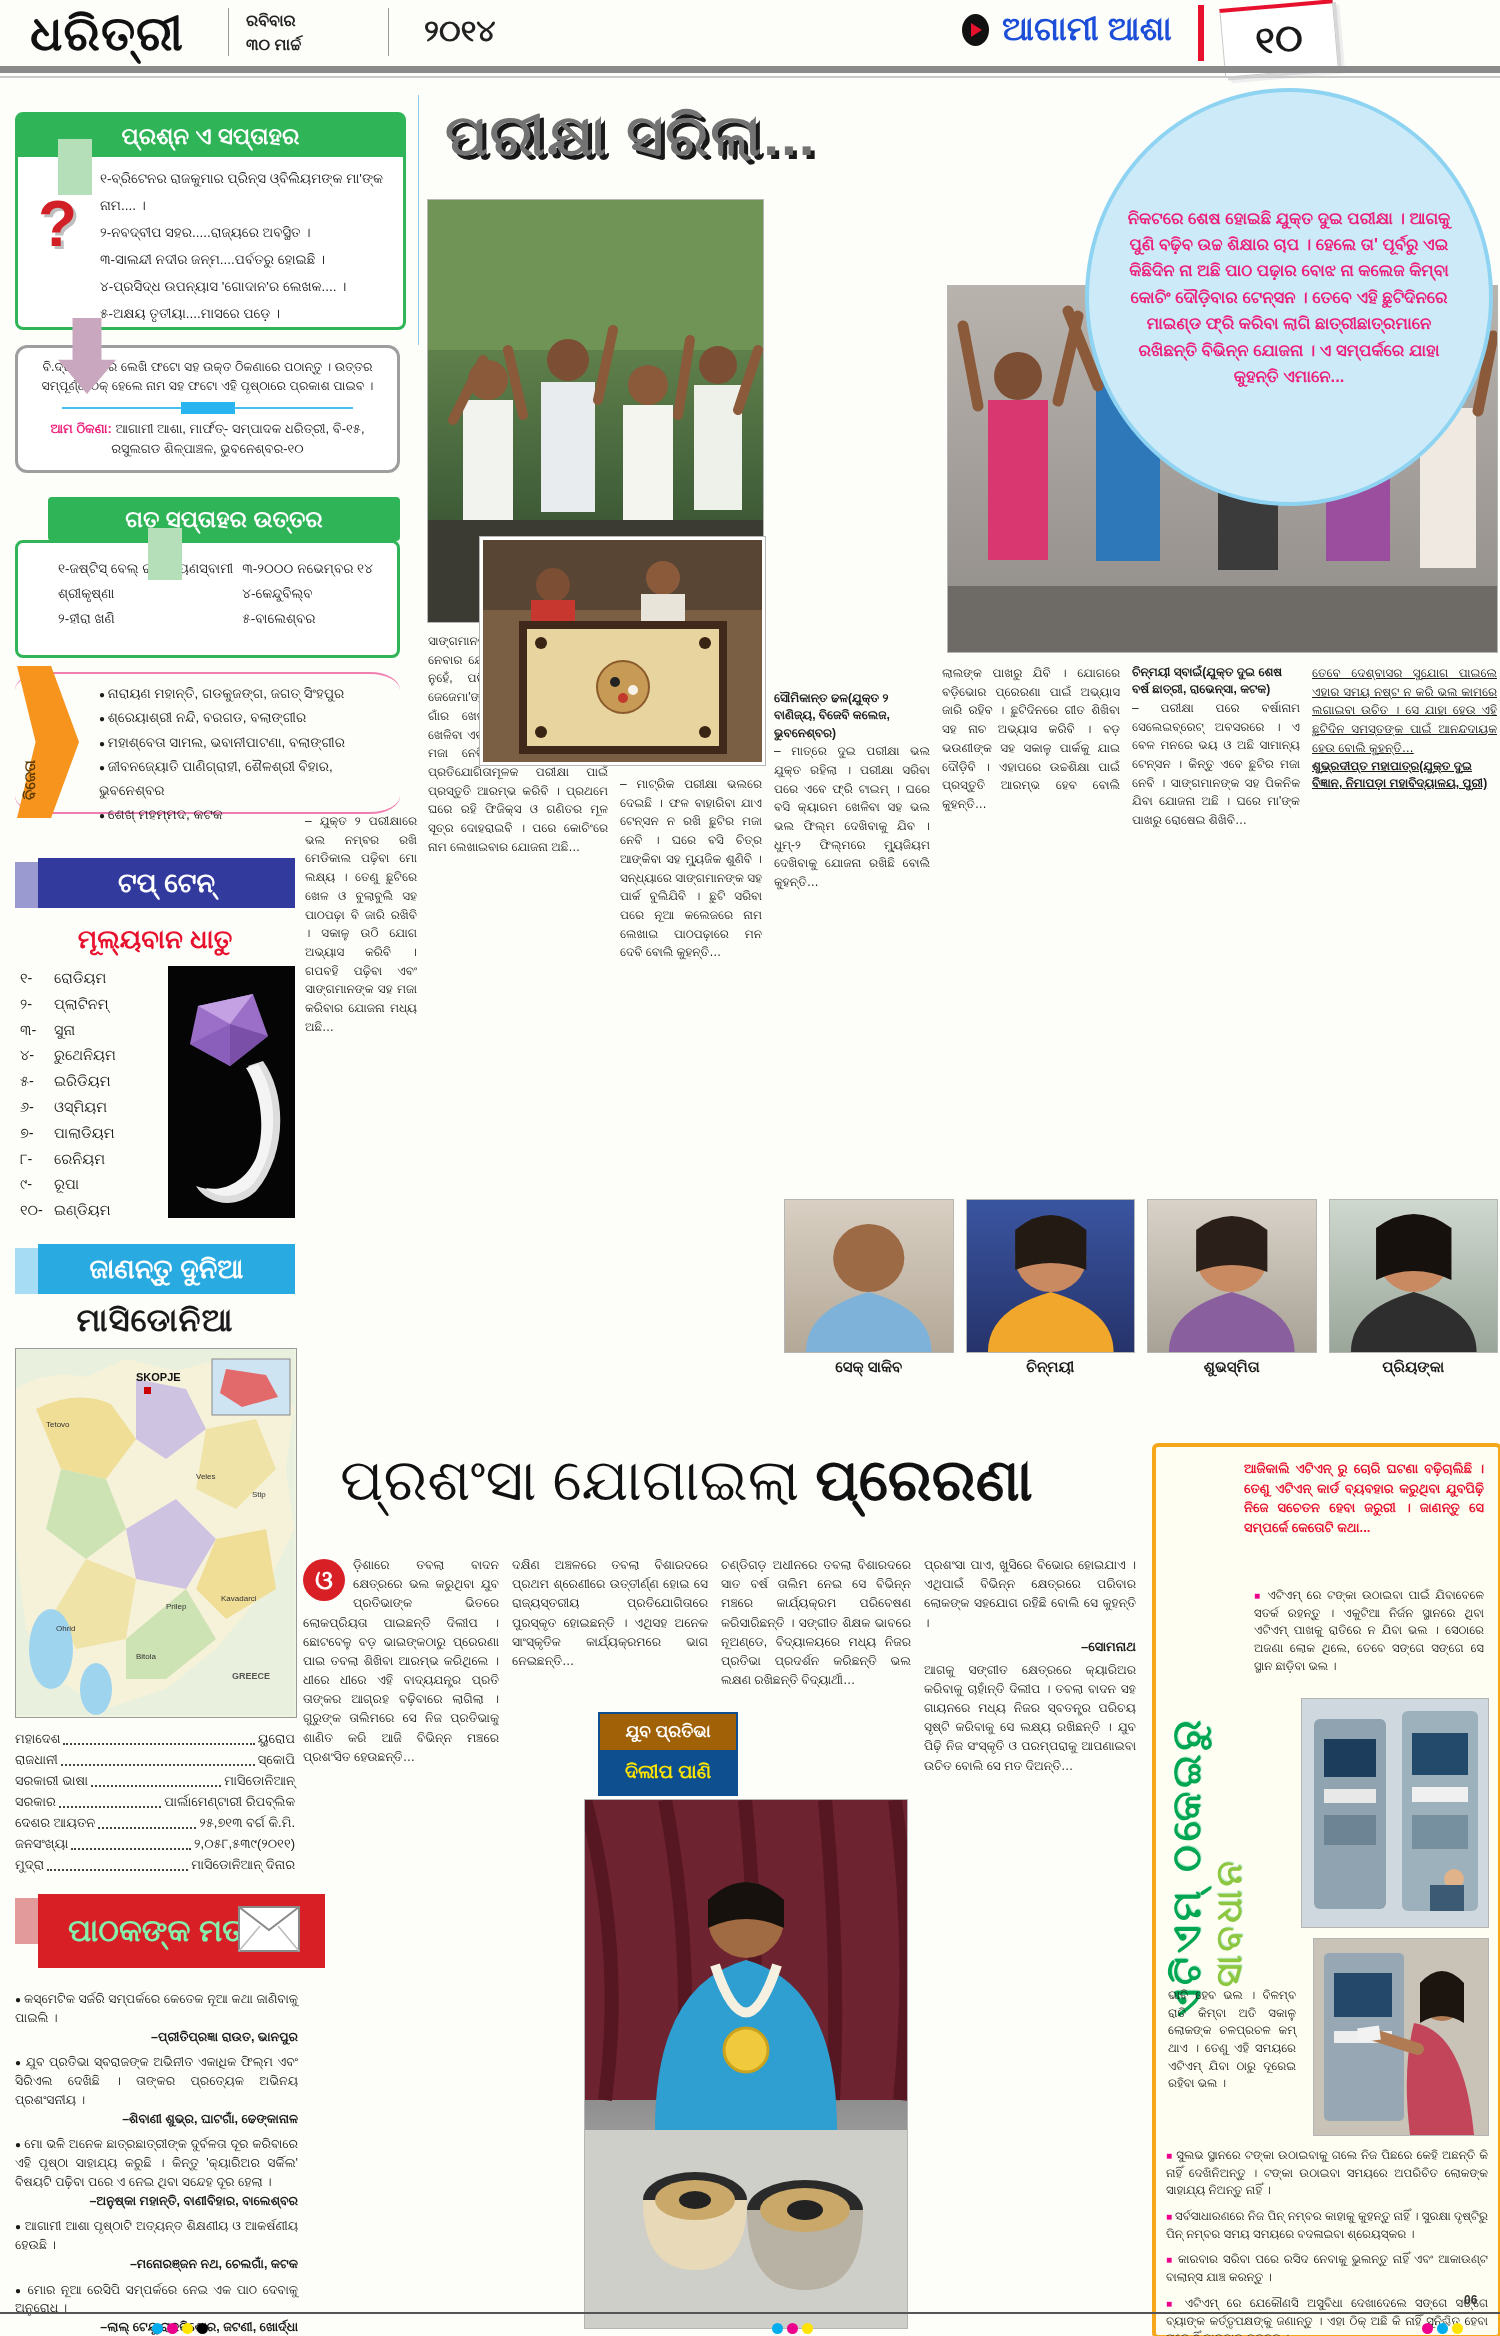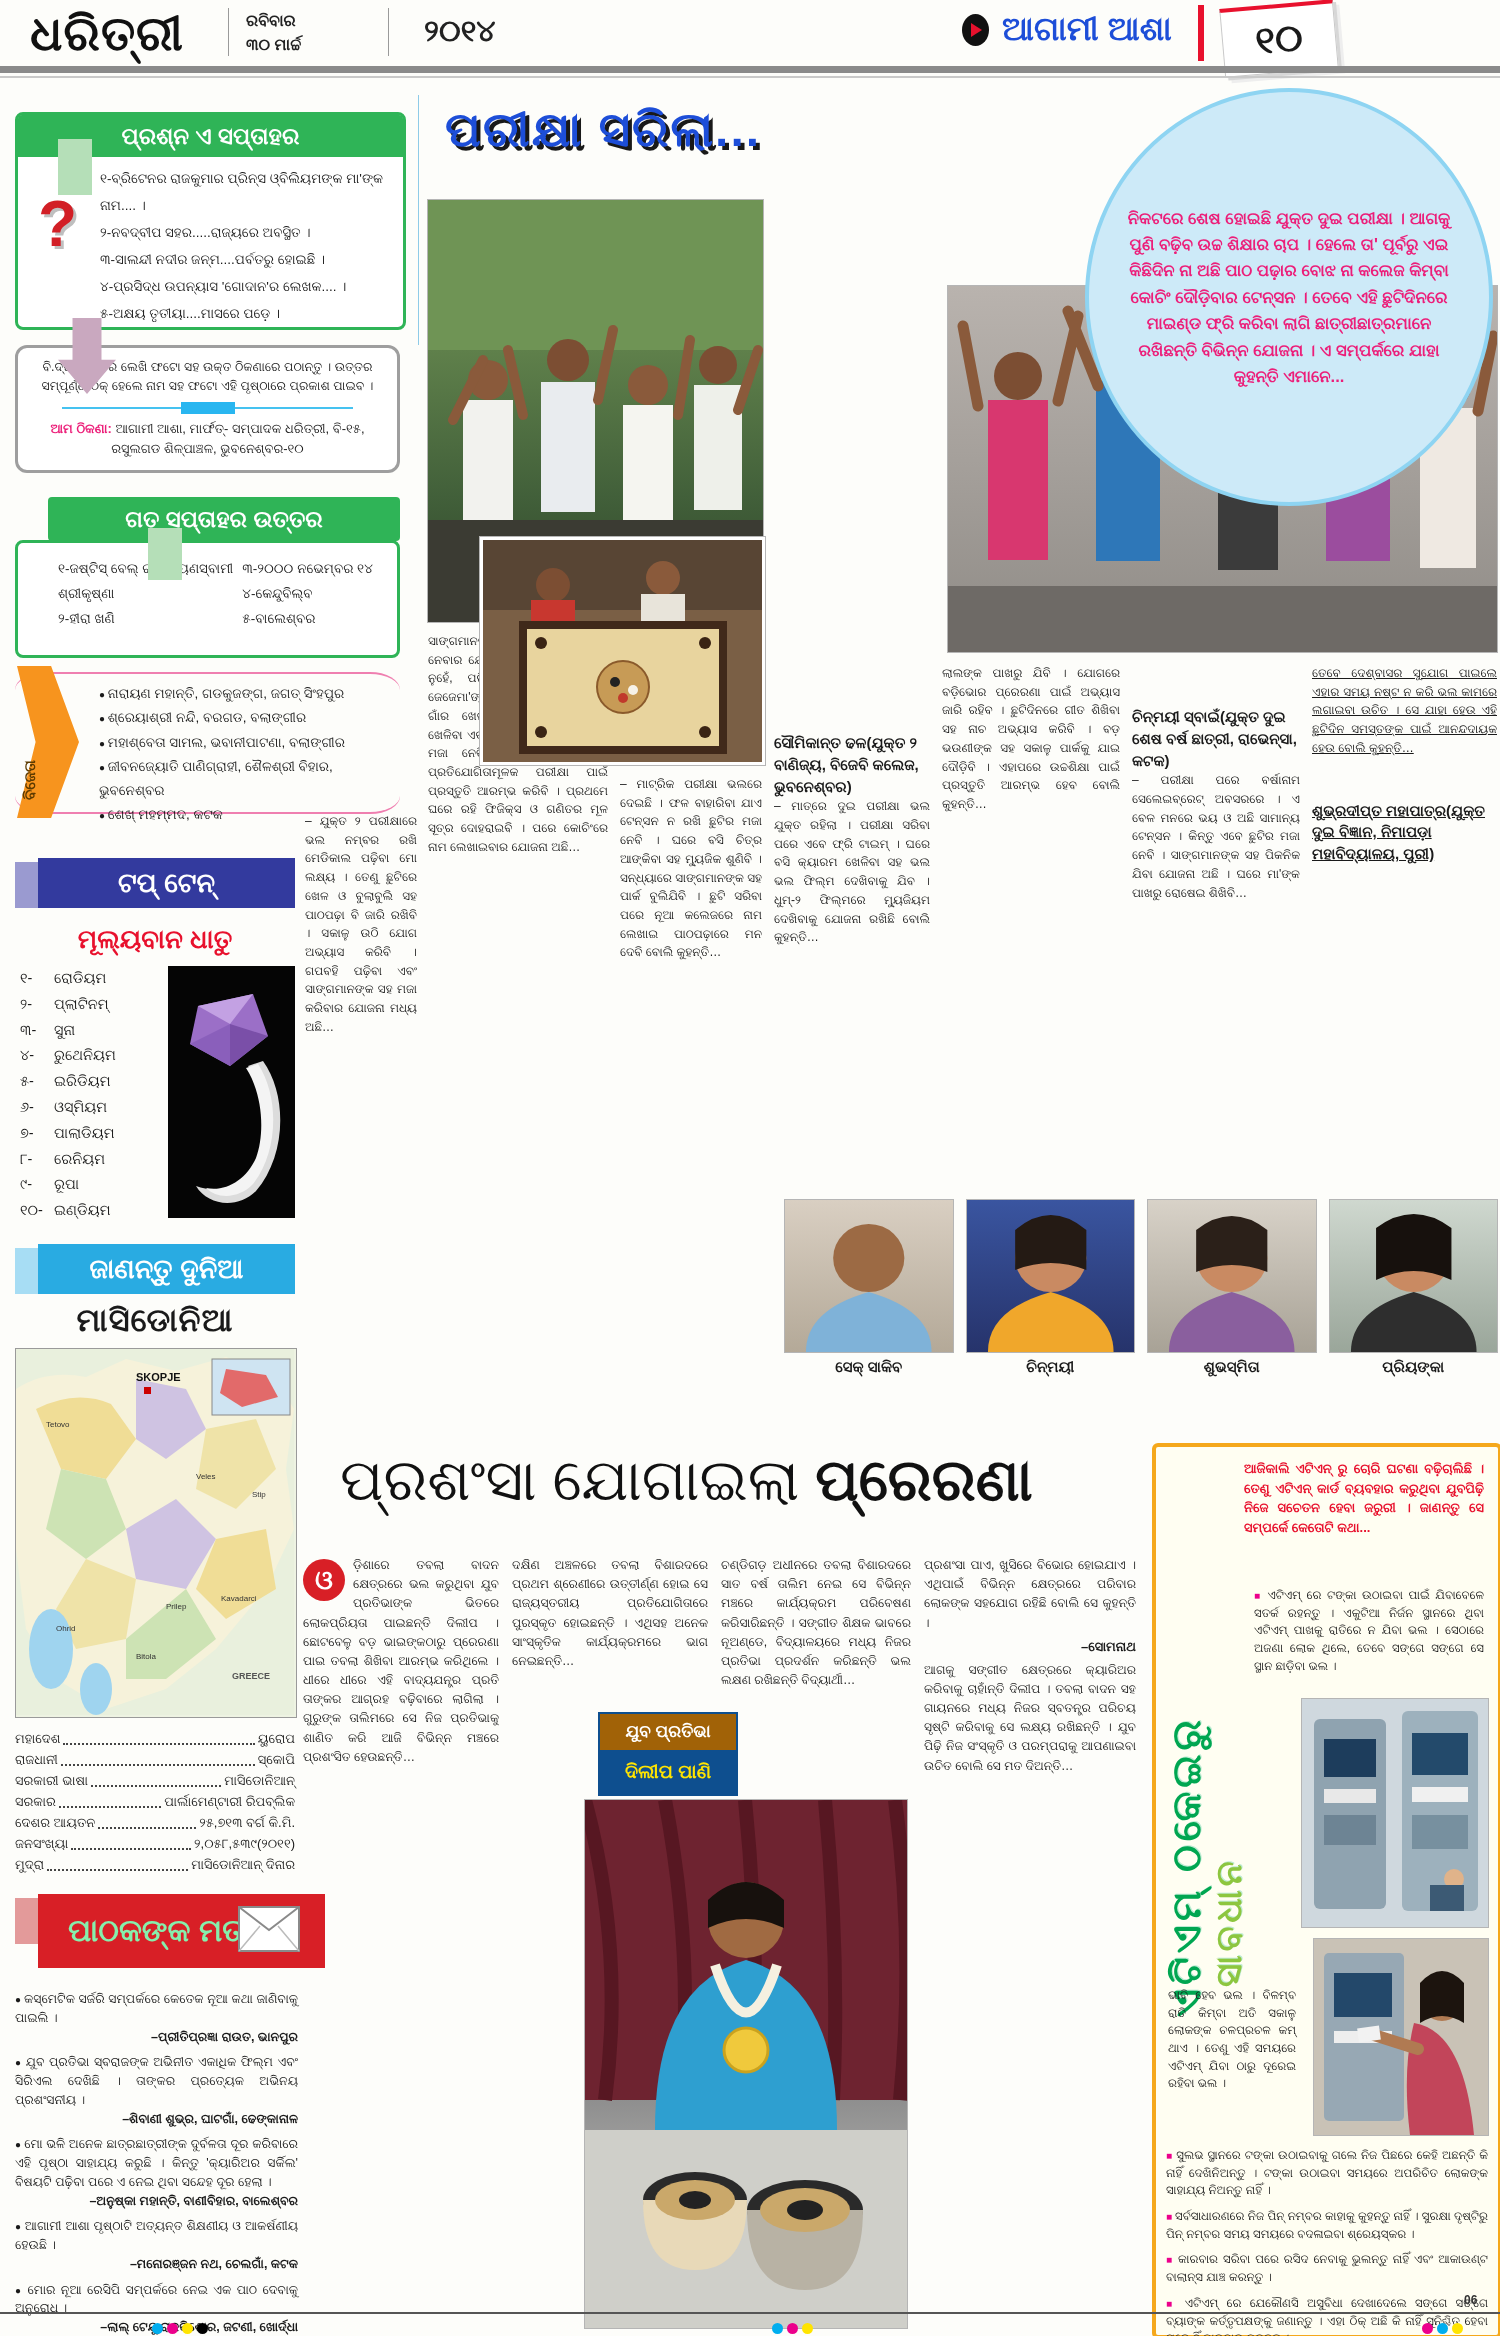--- a/index.html
+++ b/index.html
@@ -51,27 +51,27 @@
   .toplist .n{display:inline-block;width:34px;}
   .blackphoto{background:#050505;}
   .bigtitle{font-size:32px;font-weight:bold;text-align:center;letter-spacing:1px;}
   .statrow{display:flex;align-items:flex-end;font-size:13px;line-height:1.62;}
   .statrow .dots{flex:1;border-bottom:2px dotted #444;margin:0 3px 4px 3px;}
   
   .letter{font-size:12.5px;line-height:1.5;margin-bottom:7px;}
   .letter .au{display:block;text-align:right;font-weight:bold;}
   .bullet:before{content:"● ";font-size:10px;}
   
-  .mainhead{font-size:48px;font-weight:bold;color:#1d4ed8;text-shadow:4px 4px 0 #191919;letter-spacing:2px;}
+  .mainhead{font-size:57px;font-weight:bold;color:#737373;text-shadow:4px 4px 0 #191919;letter-spacing:2px;}
   .bubble{background:#cdeaf8;border:4px solid #8ed4f2;border-radius:50%;
           color:#ec1e79;font-weight:bold;font-size:16.5px;text-align:center;line-height:1.6;
           display:flex;align-items:center;justify-content:center;}
   .photo{box-shadow:0 0 0 1px #b5b5b5;}
   .bodytxt{font-size:12px;line-height:1.56;}
-  .subname{font-size:15px;font-weight:bold;line-height:1.45;margin-top:42px;}
+  .subname{font-size:12px;font-weight:bold;line-height:1.45;}
   .portrait-name{font-size:15px;font-weight:bold;text-align:center;margin-top:6px;}
   
   .phead-light{font-size:58px;color:#111;}
   .phead-bold{font-size:58px;font-weight:bold;color:#111;}
   .dropcap{width:42px;height:42px;border-radius:50%;background:#d81f26;color:#fff;font-size:26px;font-weight:bold;
            display:flex;align-items:center;justify-content:center;float:left;margin:3px 8px 2px 0;}
   .sig{font-weight:bold;text-align:right;font-size:13px;margin:6px 0;}
   .youthbox{background:#1b75bb;border:2px solid #0e4f8f;text-align:center;color:#fff;}
   .youthbox .t1{font-size:17px;font-weight:bold;background:#a16207;line-height:36px;}
   .youthbox .t2{font-size:19px;font-weight:bold;color:#ffe400;background:#0e4f8f;line-height:44px;}

